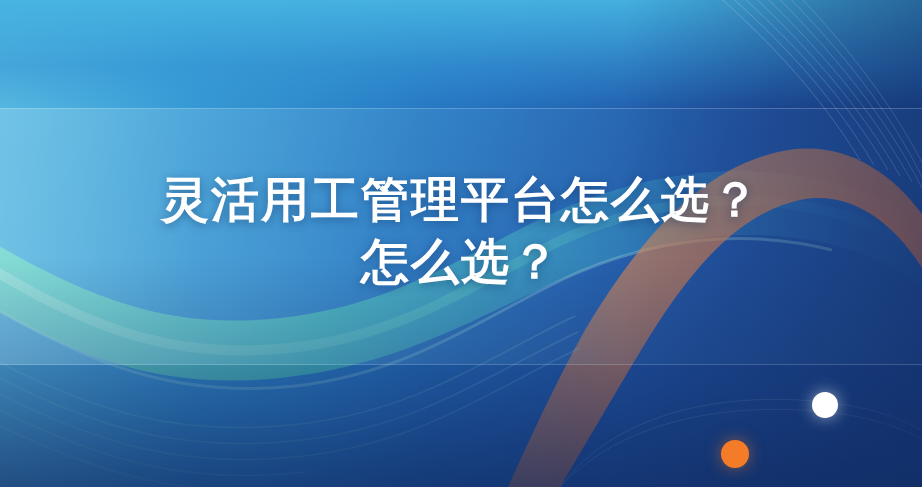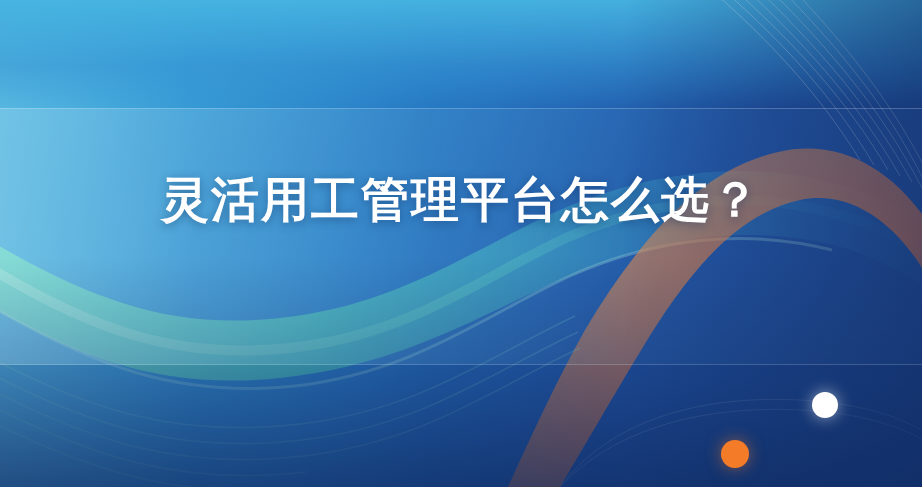--- a/index.html
+++ b/index.html
@@ -168,18 +168,19 @@
     </g>
   </svg>
 
   <div class="bg-bottom-dark"></div>
   <div class="bg-right-dark"></div>
 
   <div class="band"></div>
 
   <div class="title-wrap">
     <div class="title-line">灵活用工管理平台怎么选？</div>
+    <div class="title-line">怎么选？</div>
   </div>
 
   <div class="dot dot-white"></div>
   <div class="dot dot-orange"></div>
 
 </div>
 
 </body></html>

